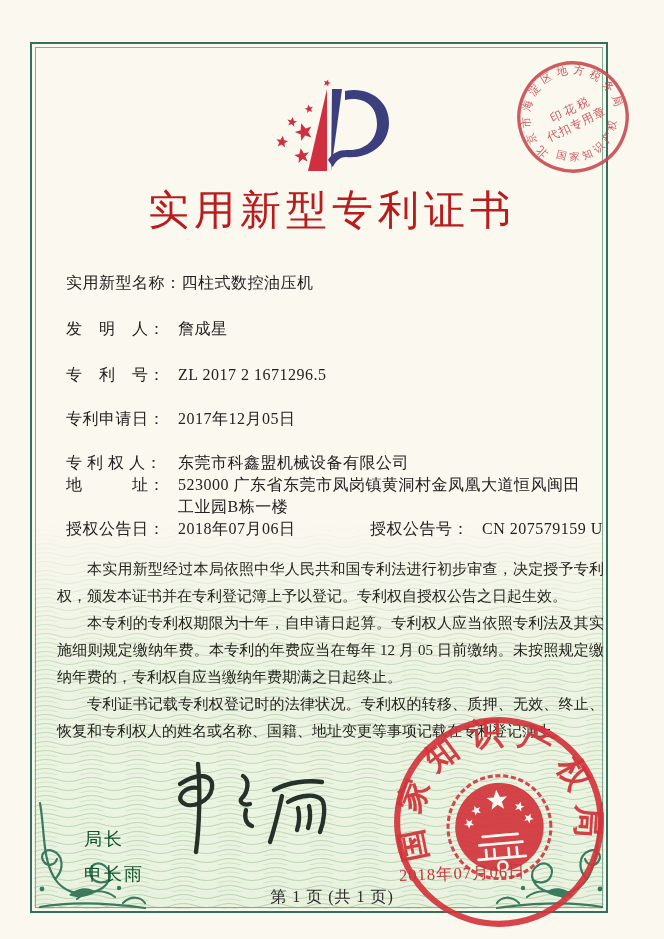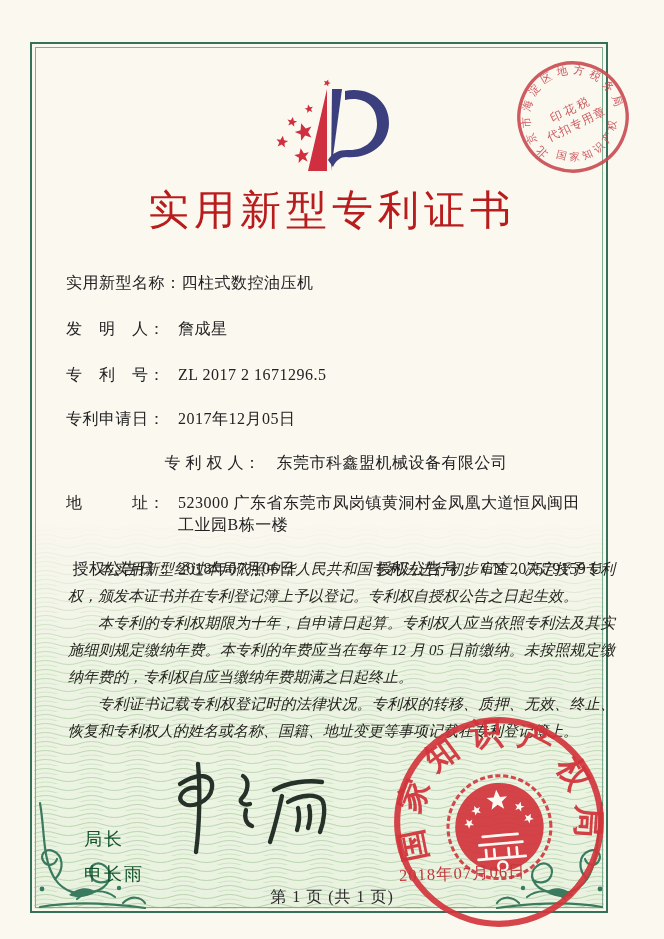--- a/index.html
+++ b/index.html
@@ -32,31 +32,31 @@
     font-size:17px;letter-spacing:2px;color:#2a2a2a;
   }
   .logo{position:absolute;left:266px;top:74px;}
   .title{
     position:absolute;left:0;top:183px;width:664px;
     text-align:center;font-size:41px;letter-spacing:5px;color:#b91c1c;
   }
 
   .fields{position:absolute;left:66px;top:272px;width:540px;font-size:16px;letter-spacing:0.5px;}
   .field{line-height:22px;display:flex;}
-  .m24{margin-bottom:24px;} .m22{margin-bottom:22px;} .m18{margin-bottom:18px;justify-content:center;}
+  .m24{margin-bottom:24px;} .m22{margin-bottom:22px;} .m18{}
   .flabel{flex:0 0 112px;white-space:nowrap;}
   .fvalue{white-space:nowrap;}
   .addr-val{line-height:22px;}
-  .grant-row{position:relative;margin-top:22px;line-height:22px;display:flex;text-align:center;}
+  .grant-row{position:relative;line-height:22px;display:flex;}
   .grant-right{position:absolute;left:304px;top:0;display:flex;}
 
   .paras{
-    position:absolute;left:68px;top:556px;width:547px;
+    position:absolute;left:57px;top:556px;width:547px;
     font-size:15px;line-height:27px;text-align:justify;
-    font-style:italic;color:#24251f;
+    color:#24251f;
   }
   .paras p{margin:0;text-indent:2em;}
 
   .signer{position:absolute;left:84px;top:827px;font-size:18px;letter-spacing:2px;color:#14532d;}
   .signer div{margin-bottom:11px;}
   .sig{position:absolute;left:146px;top:750px;}
 
   .seal{position:absolute;left:391px;top:714px;transform:rotate(-5deg);}
   .seal-date{
     position:absolute;left:399px;top:862px;width:170px;

